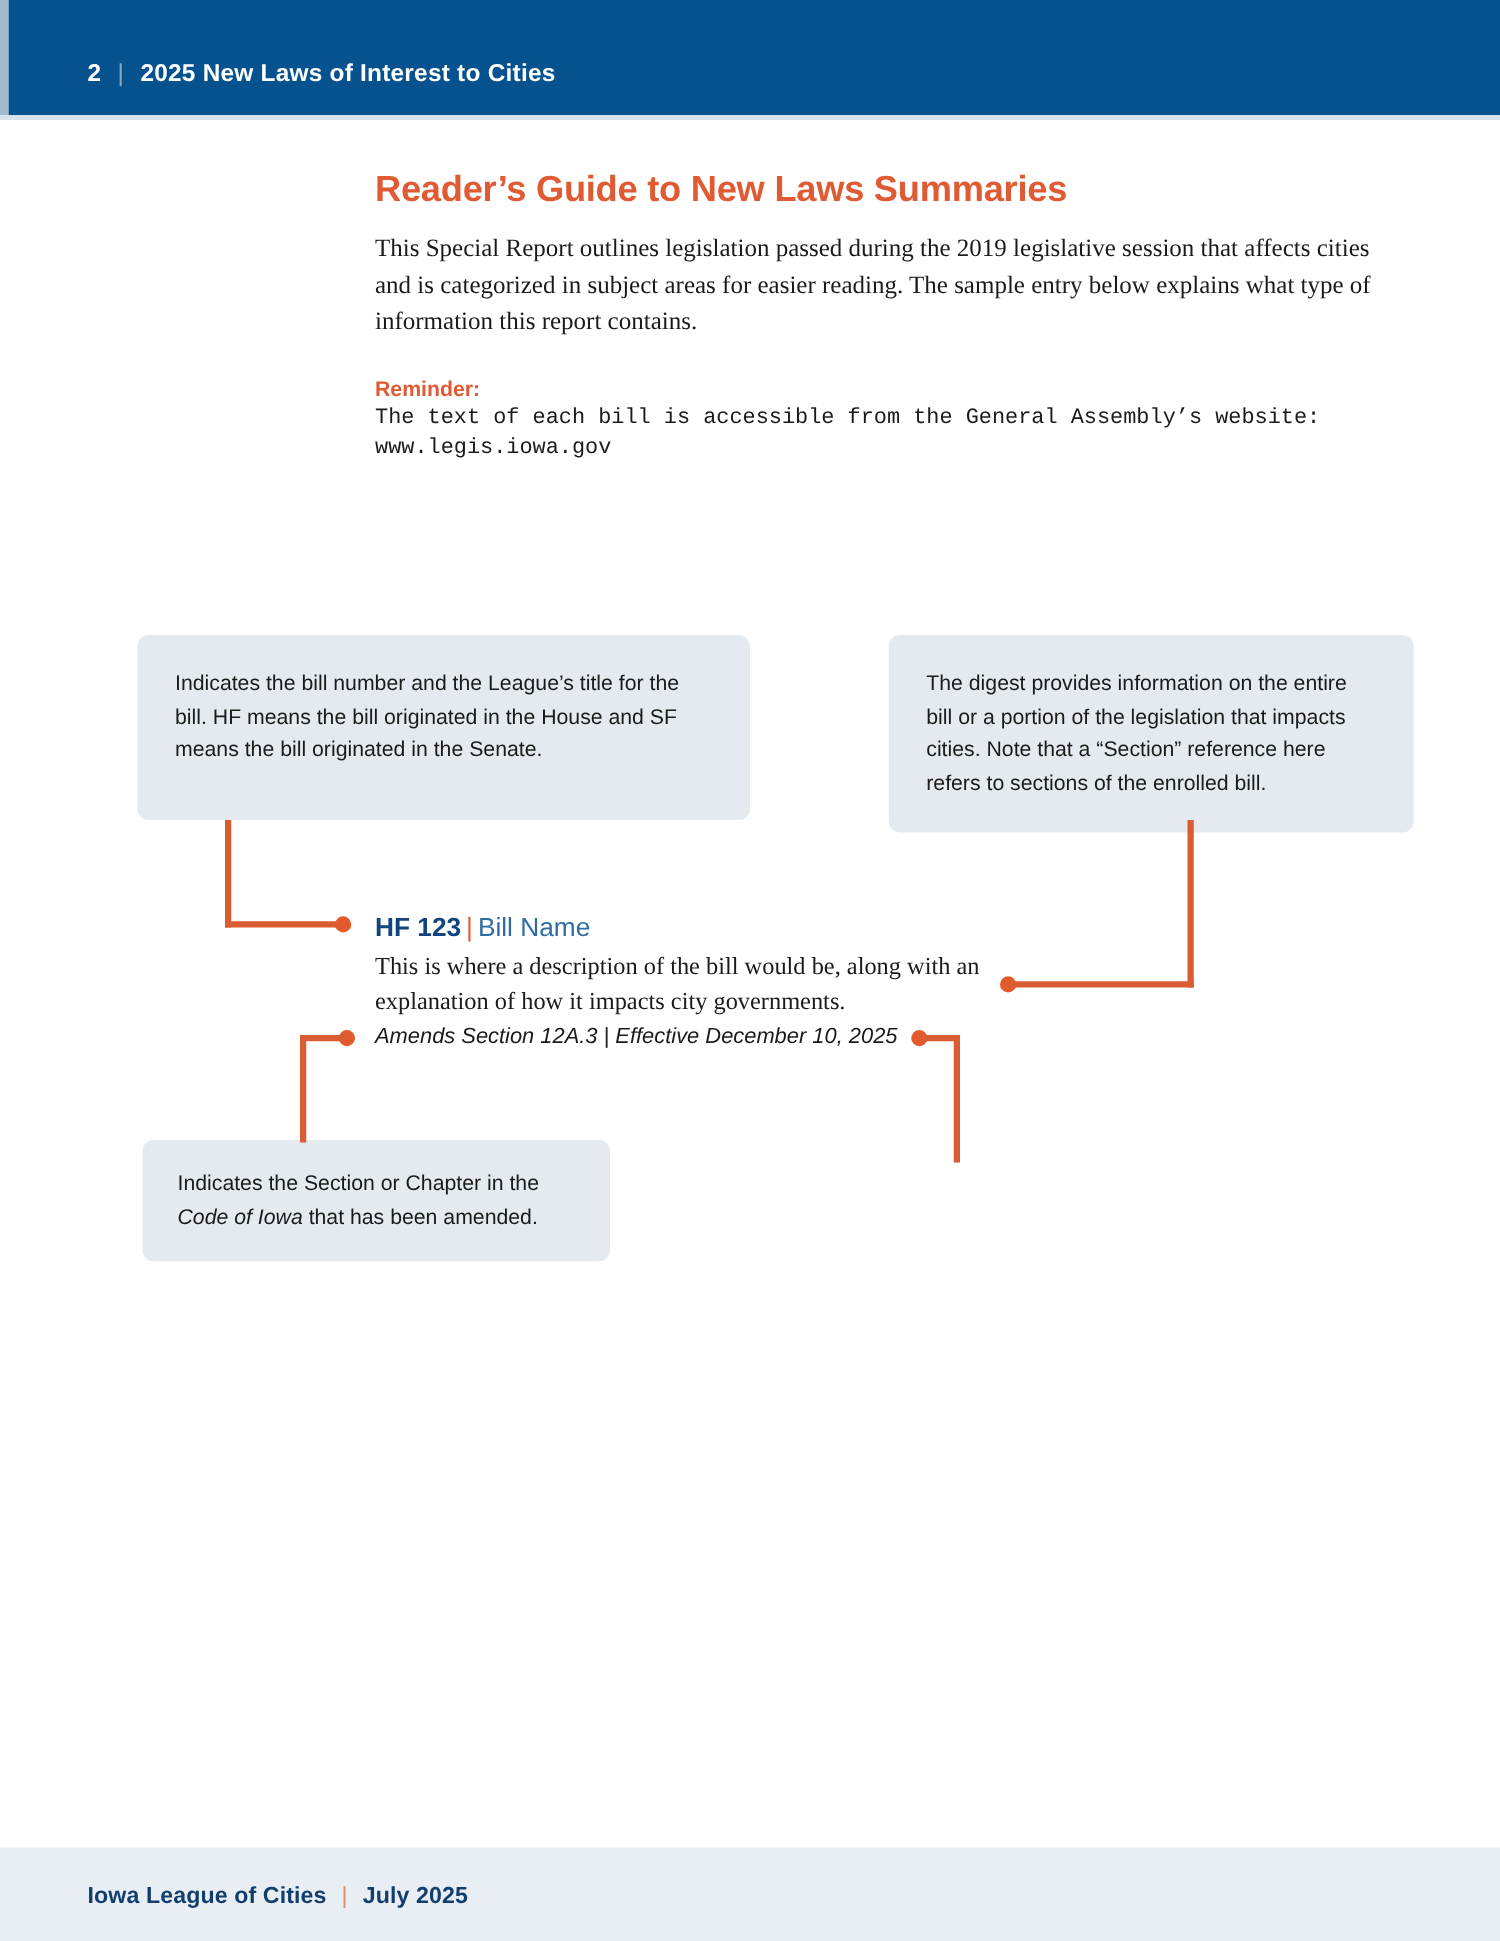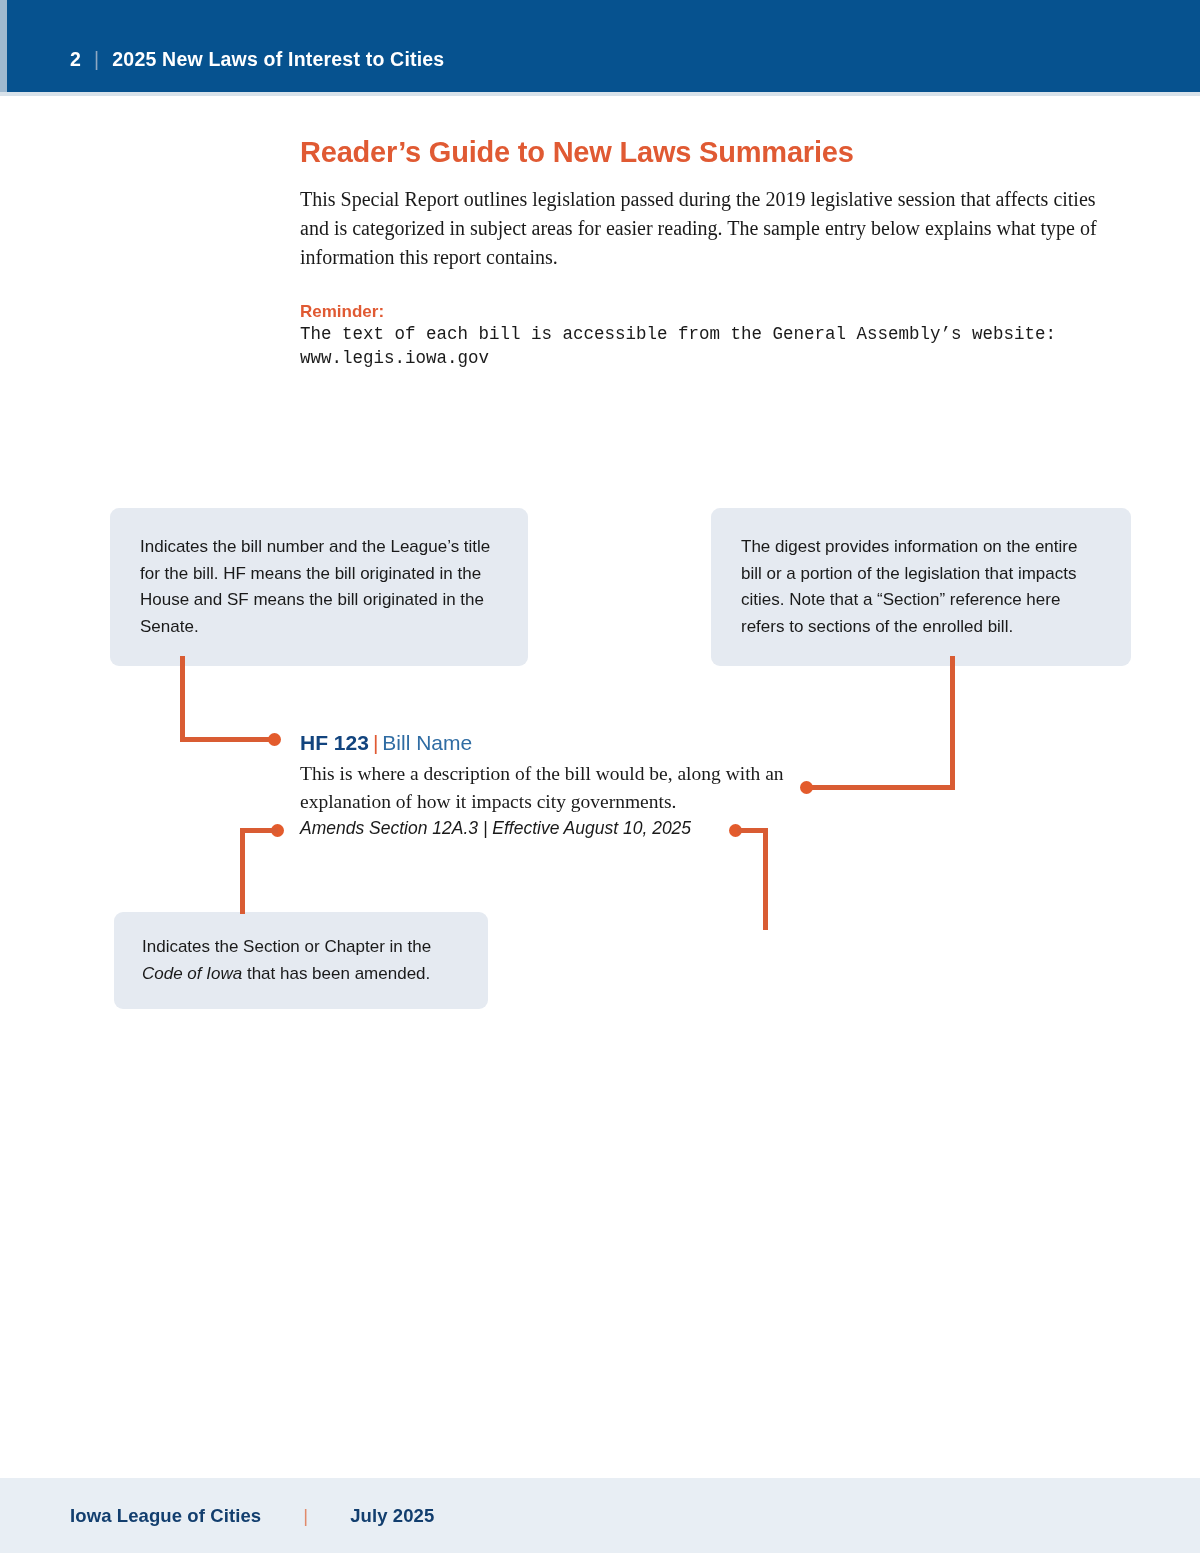--- a/index.html
+++ b/index.html
@@ -122,21 +122,21 @@
     line-height: 1.56;
     color: #1a1a1a;
     padding: 26px 30px 26px 30px;
     pointer-events: auto;
   }
   .callout em { font-style: italic; }
 
   #callout-bill-number {
     left: 110px;
     top: 508px;
-    width: 418px;
+    width: 490px;
     min-height: 148px;
   }
   #callout-digest {
     left: 711px;
     top: 508px;
     width: 420px;
     min-height: 148px;
   }
   #callout-section {
     left: 114px;
@@ -225,21 +225,20 @@
     position: absolute;
     left: 70px;
     top: 1505px;
     display: flex;
     align-items: baseline;
     font-family: "Liberation Sans", sans-serif;
     font-size: 18.5px;
     font-weight: bold;
     color: #123e6e;
     letter-spacing: 0.1px;
-    gap: 30px;
   }
   .footer-sep {
     color: #e08a6a;
     font-weight: normal;
     padding: 0 12px;
   }
 </style>
 </head>
 <body>
 
@@ -286,21 +285,21 @@
 
     <div class="conn-dot" style="left:729px; top:824px;"></div>
     <div class="conn" style="left:737px; top:828px; width:31px; height:5px;"></div>
     <div class="conn" style="left:763px; top:828px; width:5px; height:102px;"></div>
 
     <div class="sample-entry">
       <p class="bill-heading">
         <span class="bill-id">HF 123</span><span class="bill-sep">|</span><span class="bill-name">Bill Name</span>
       </p>
       <p class="bill-desc">This is where a description of the bill would be, along with an explanation of how it impacts city governments.</p>
-      <p class="bill-meta">Amends Section 12A.3 | Effective August 10, 2025</p>
+      <p class="bill-meta">Amends Section 12A.3 | Effective December 10, 2025</p>
     </div>
 
   </div>
 
   <div class="footer-band"></div>
   <div class="footer-inner">
     <span>Iowa League of Cities</span>
     <span class="footer-sep">|</span>
     <span>July 2025</span>
   </div>

